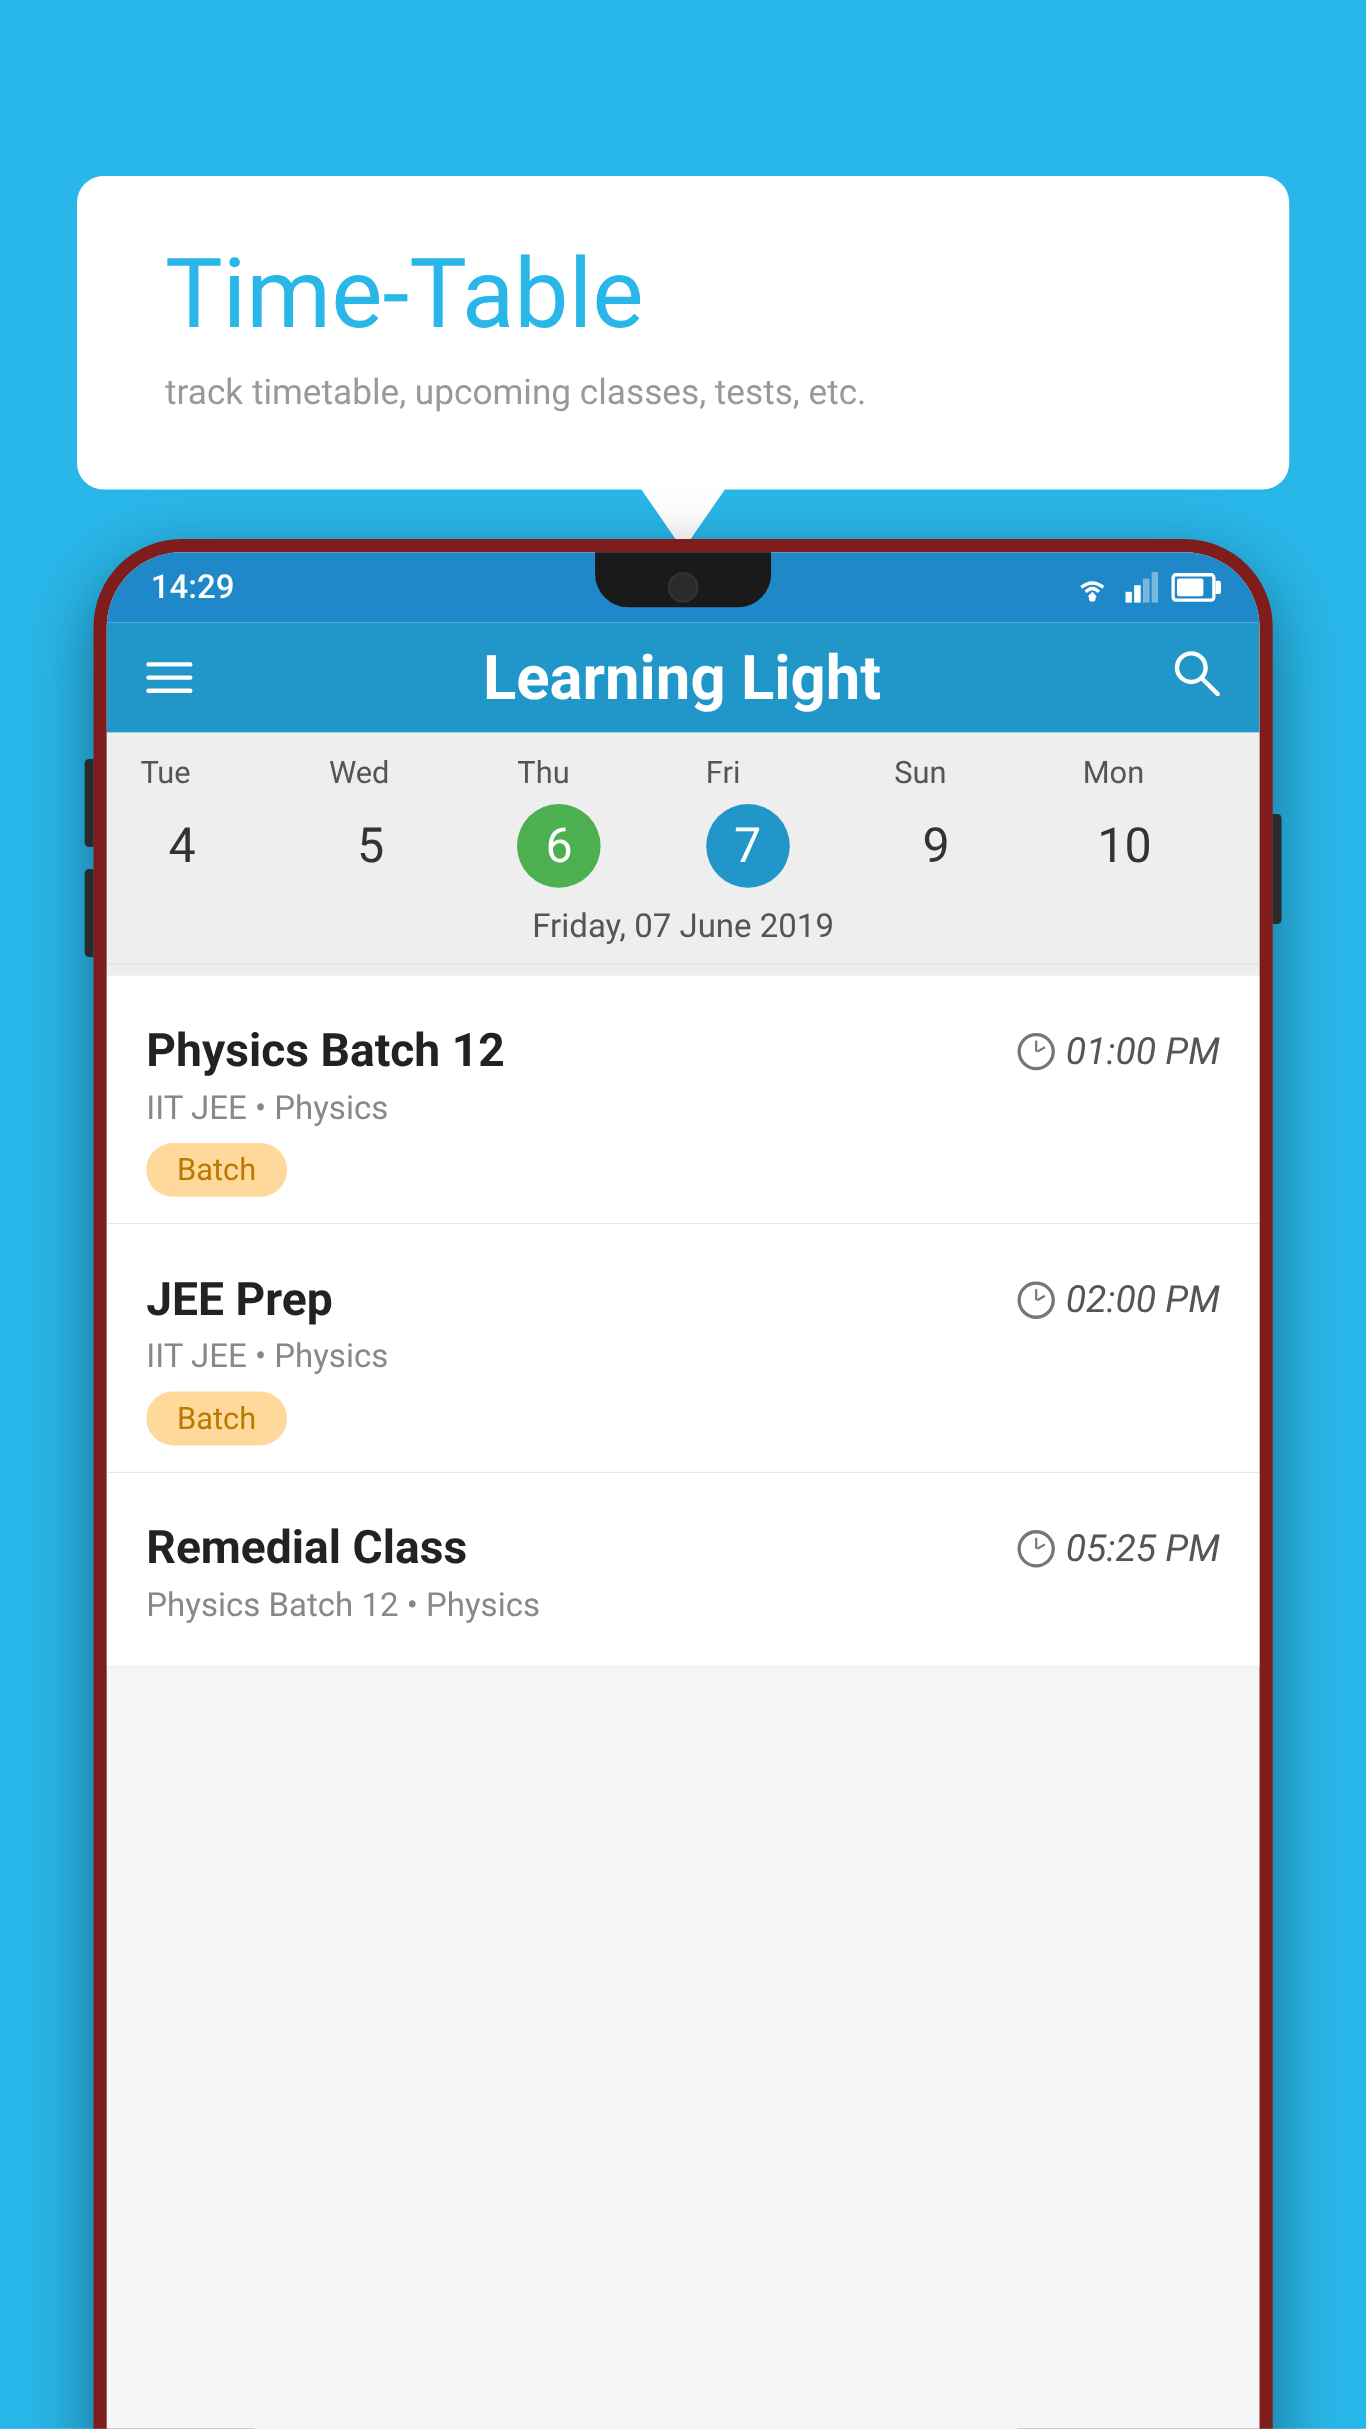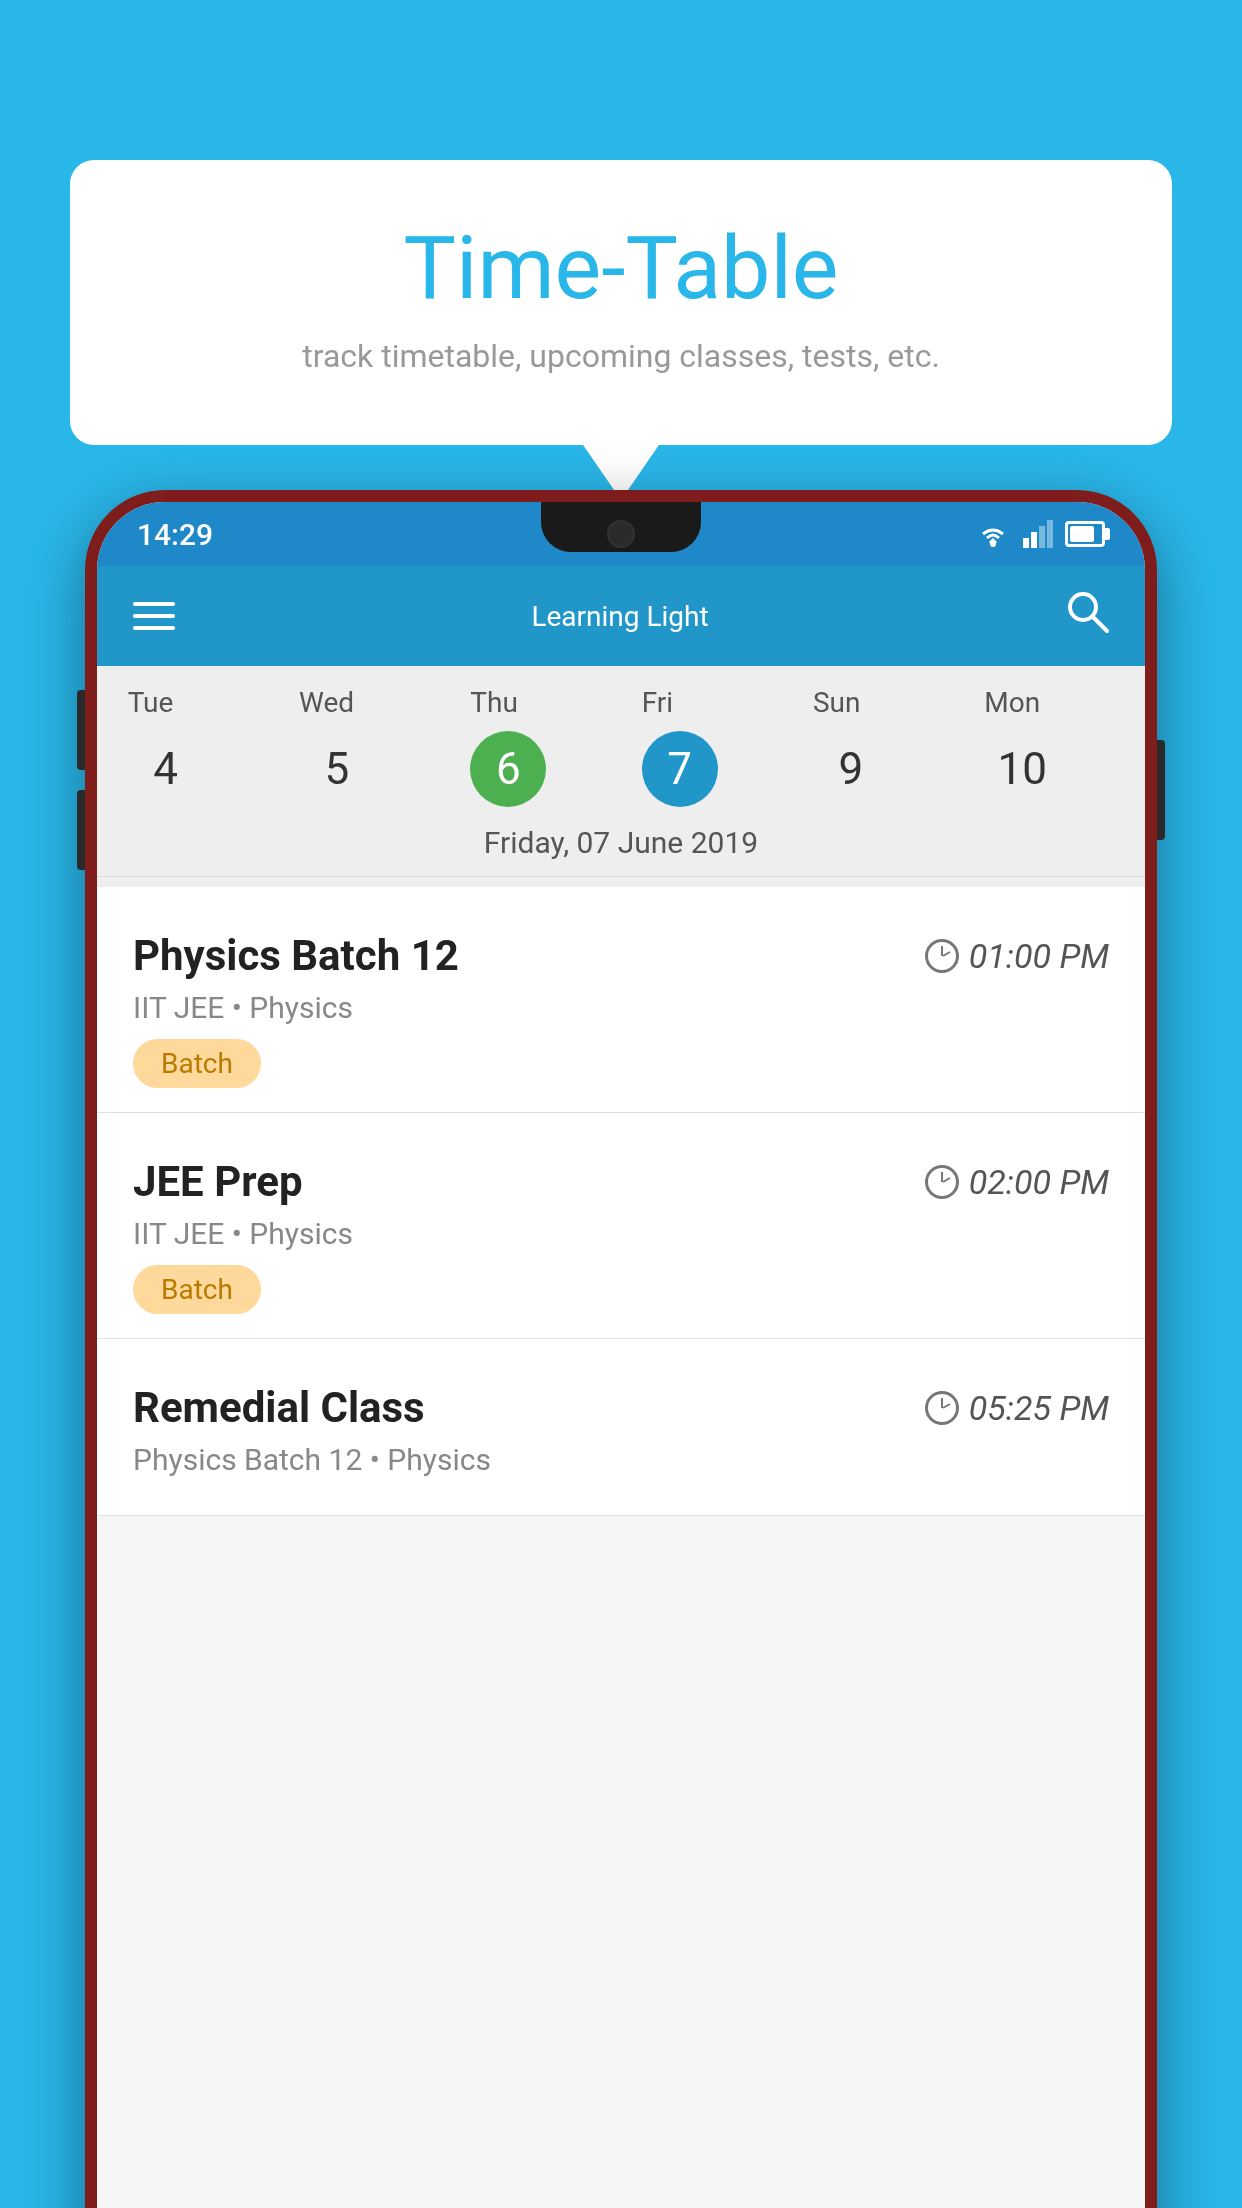--- a/index.html
+++ b/index.html
@@ -19,21 +19,21 @@
       position: absolute;
       top: 160px;
       left: 70px;
       right: 70px;
     }
 
     .speech-bubble {
       background: white;
       border-radius: 24px;
       padding: 60px 80px 70px;
-      text-align: center;
+      text-align: left;
       position: relative;
     }
 
     .speech-bubble::after {
       content: '';
       position: absolute;
       bottom: -55px;
       left: 50%;
       transform: translateX(-50%);
       width: 0;
@@ -214,22 +214,22 @@
     .hamburger span {
       display: block;
       width: 42px;
       height: 4px;
       background: white;
       border-radius: 2px;
     }
 
     .app-title {
       color: white;
-      font-size: 28px;
-      font-weight: 400;
+      font-size: 56px;
+      font-weight: 700;
     }
 
     .search-btn {
       color: white;
       font-size: 44px;
       cursor: pointer;
     }
 
     
     .calendar-strip {

